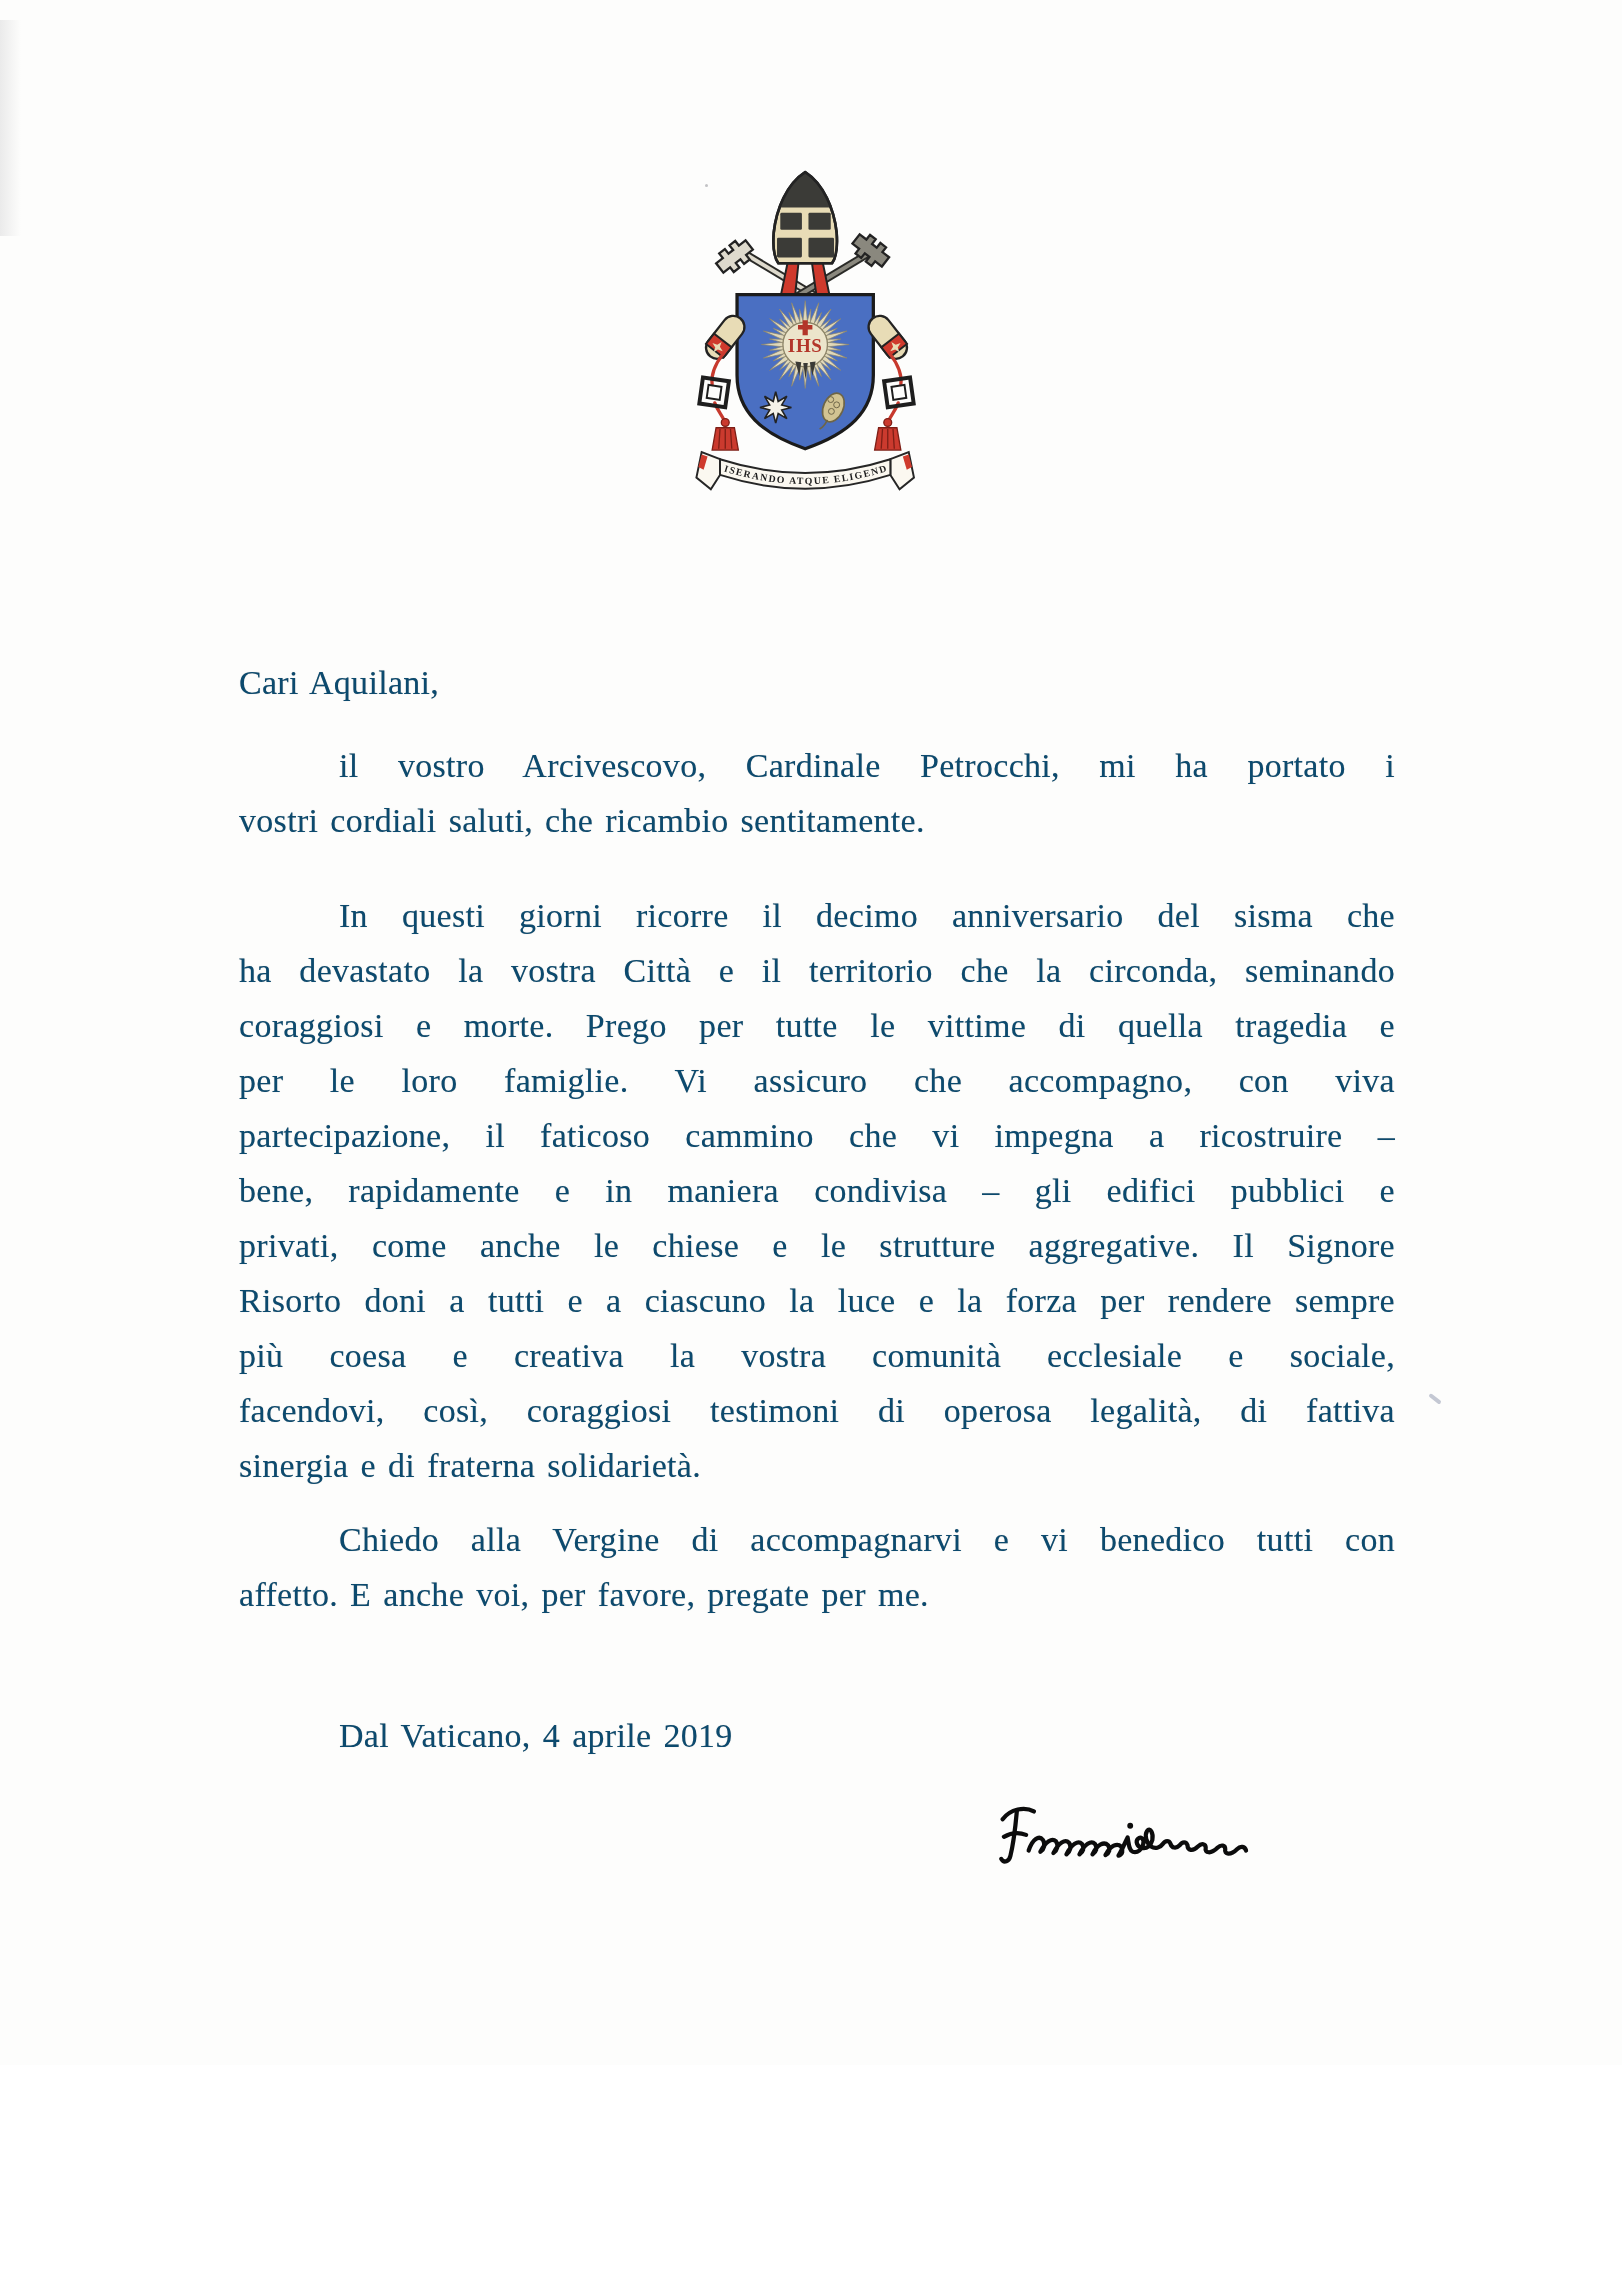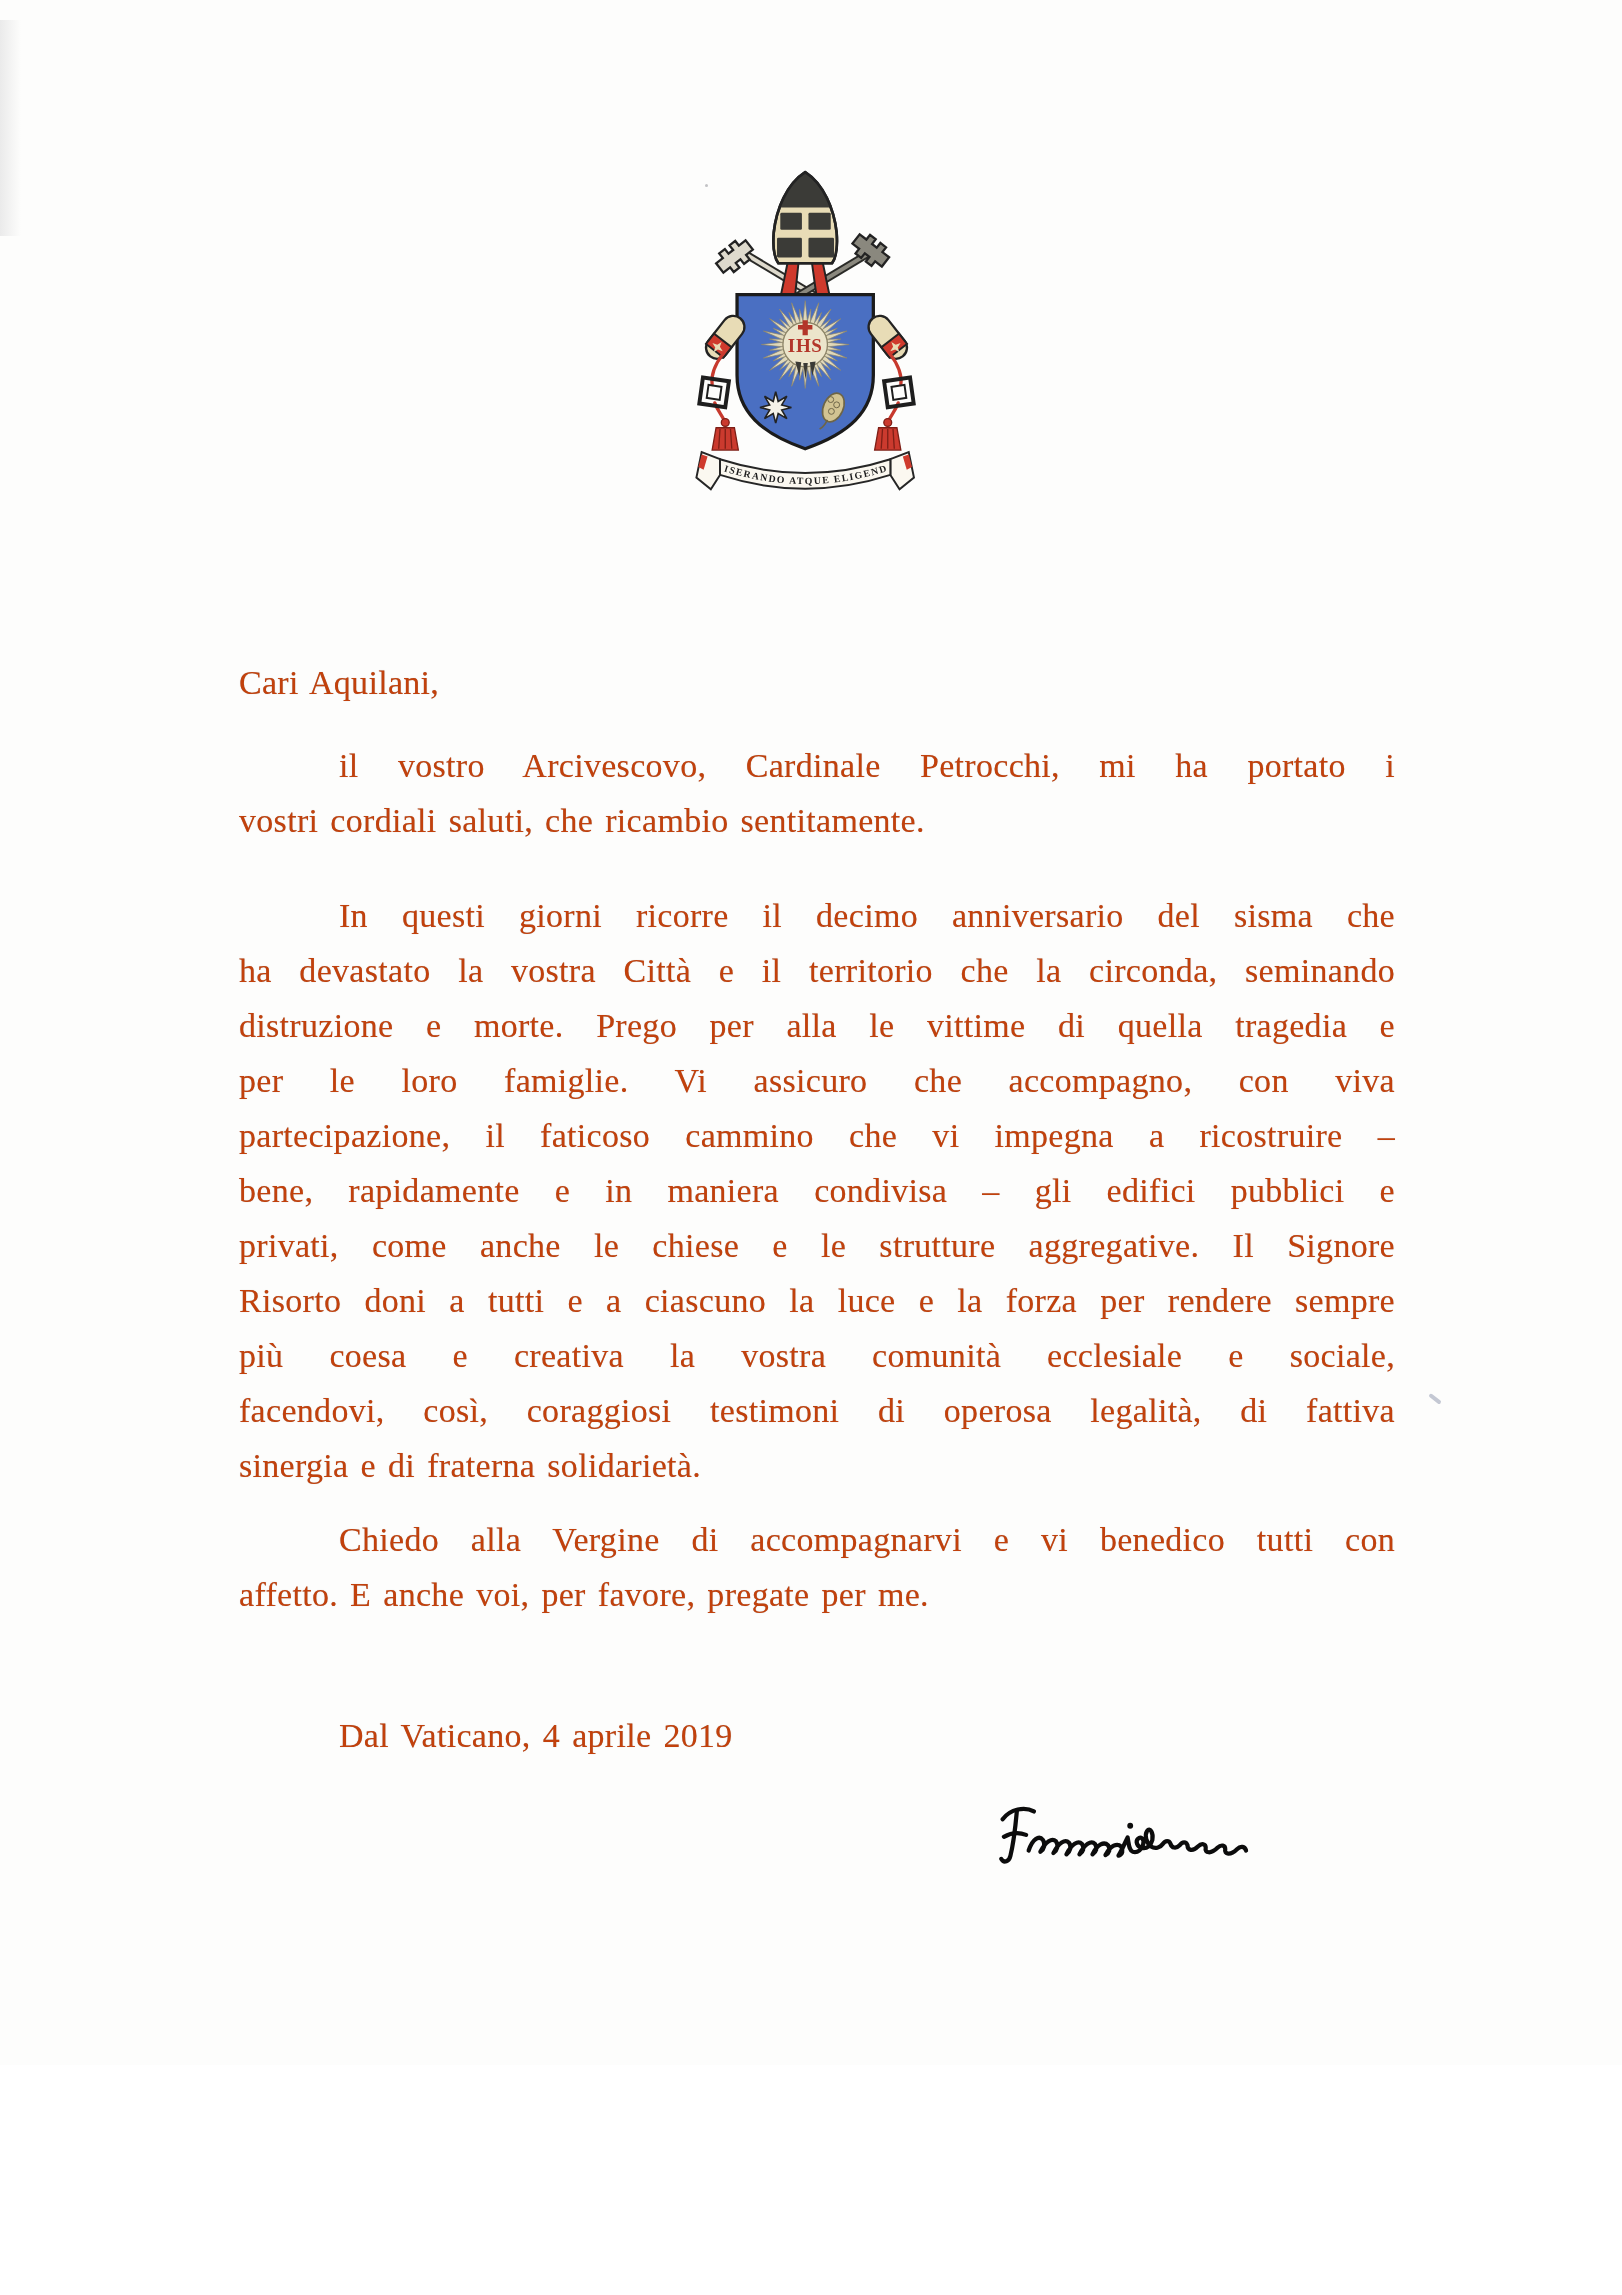--- a/index.html
+++ b/index.html
@@ -6,21 +6,21 @@
   .page{
     position:relative;
     width:1622px;height:2065px;
     background:#fdfdfc;
     overflow:hidden;
     font-family:"Liberation Serif","DejaVu Serif",serif;
   }
   
   .letter-block{
     position:absolute;left:239px;width:1156px;
-    color:#c2410c;font-size:34px;line-height:55px;
+    color:#0c4a6e;font-size:34px;line-height:55px;
     letter-spacing:0.3px;word-spacing:3.3px;
     text-shadow:0 0 0.7px rgba(40,40,40,0.35);
   }
   .line{min-height:55px;text-align:justify;text-align-last:justify;}
   .line.last{text-align-last:left;}
   .line.indent{text-indent:100px;}
   #salutation{top:655px;}
   #paragraph-1{top:738px;}
   #paragraph-2{top:888px;}
   #paragraph-3{top:1512px;}
@@ -211,21 +211,21 @@
     </div>
 
   <div id="paragraph-1" class="letter-block">
       <div class="line indent">il vostro Arcivescovo, Cardinale Petrocchi, mi ha portato i</div>
       <div class="line last">vostri cordiali saluti, che ricambio sentitamente.</div>
     </div>
 
   <div id="paragraph-2" class="letter-block">
       <div class="line indent">In questi giorni ricorre il decimo anniversario del sisma che</div>
       <div class="line">ha devastato la vostra Città e il territorio che la circonda, seminando</div>
-      <div class="line">distruzione e morte. Prego per alla le vittime di quella tragedia e</div>
+      <div class="line">coraggiosi e morte. Prego per tutte le vittime di quella tragedia e</div>
       <div class="line">per le loro famiglie. Vi assicuro che accompagno, con viva</div>
       <div class="line">partecipazione, il faticoso cammino che vi impegna a ricostruire –</div>
       <div class="line">bene, rapidamente e in maniera condivisa – gli edifici pubblici e</div>
       <div class="line">privati, come anche le chiese e le strutture aggregative. Il Signore</div>
       <div class="line">Risorto doni a tutti e a ciascuno la luce e la forza per rendere sempre</div>
       <div class="line">più coesa e creativa la vostra comunità ecclesiale e sociale,</div>
       <div class="line">facendovi, così, coraggiosi testimoni di operosa legalità, di fattiva</div>
       <div class="line last">sinergia e di fraterna solidarietà.</div>
     </div>
 

